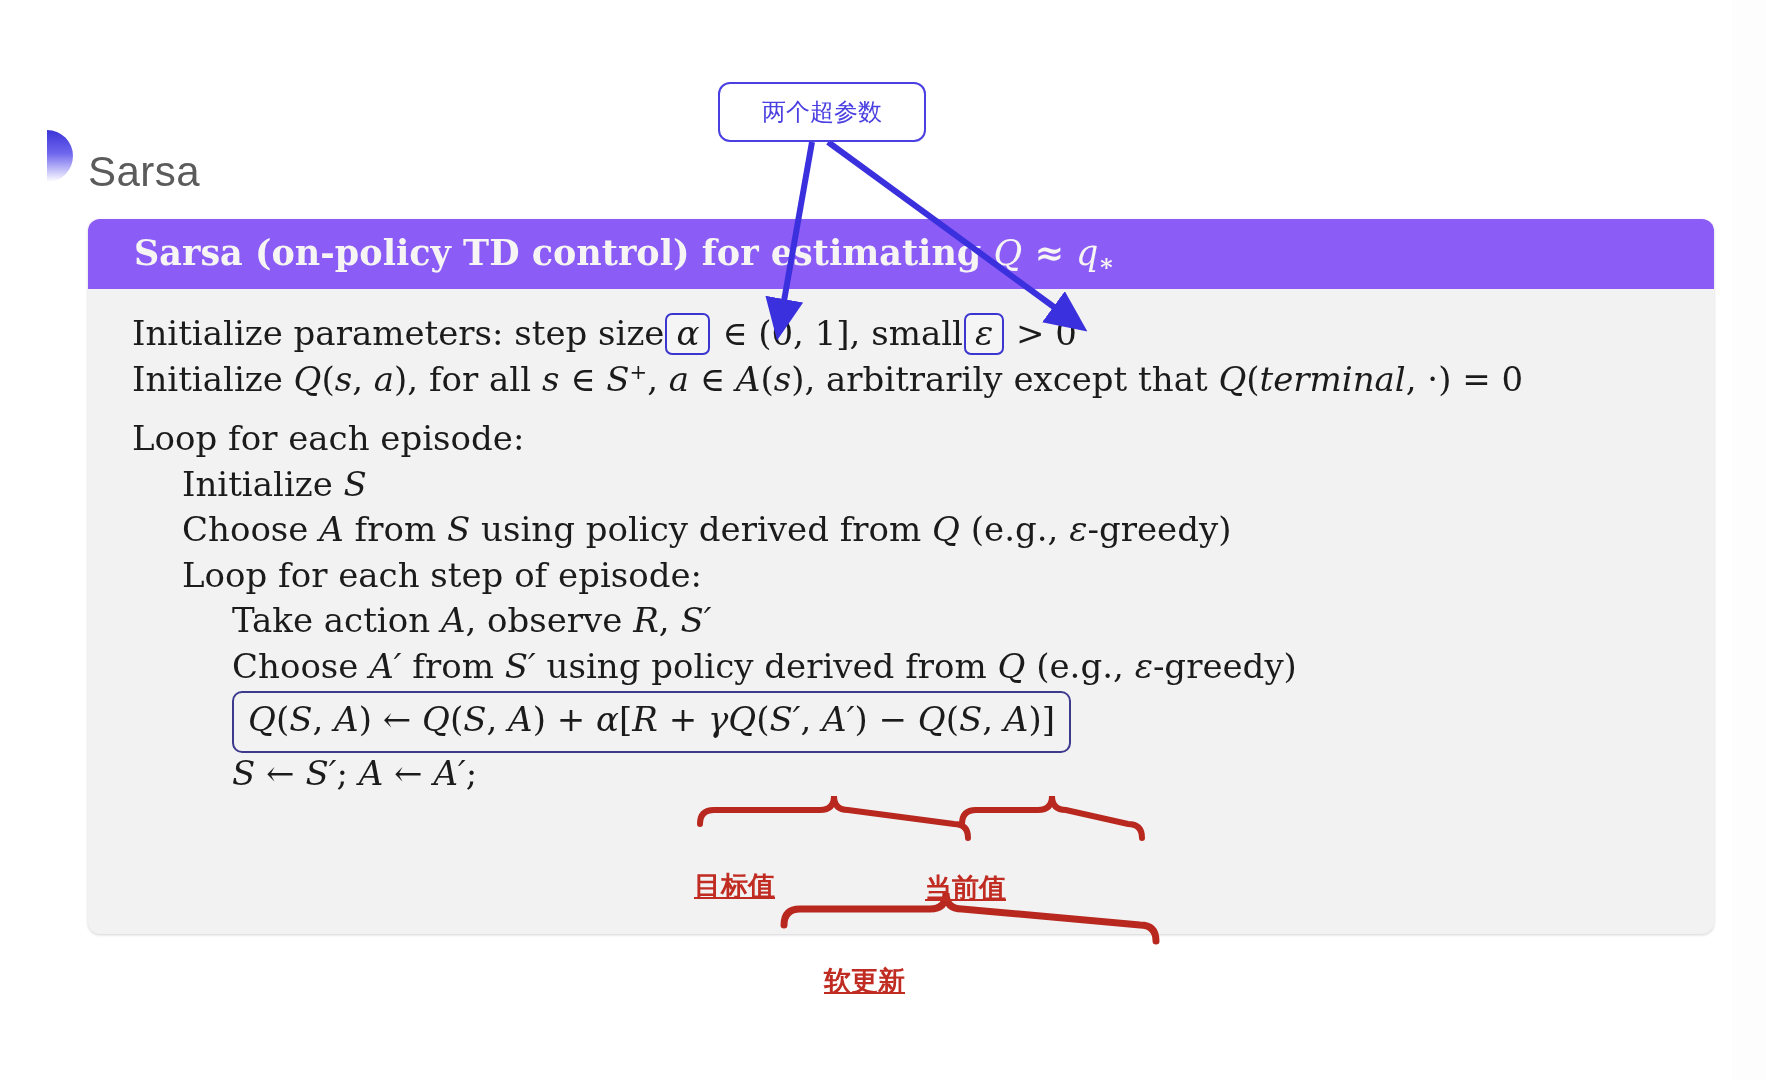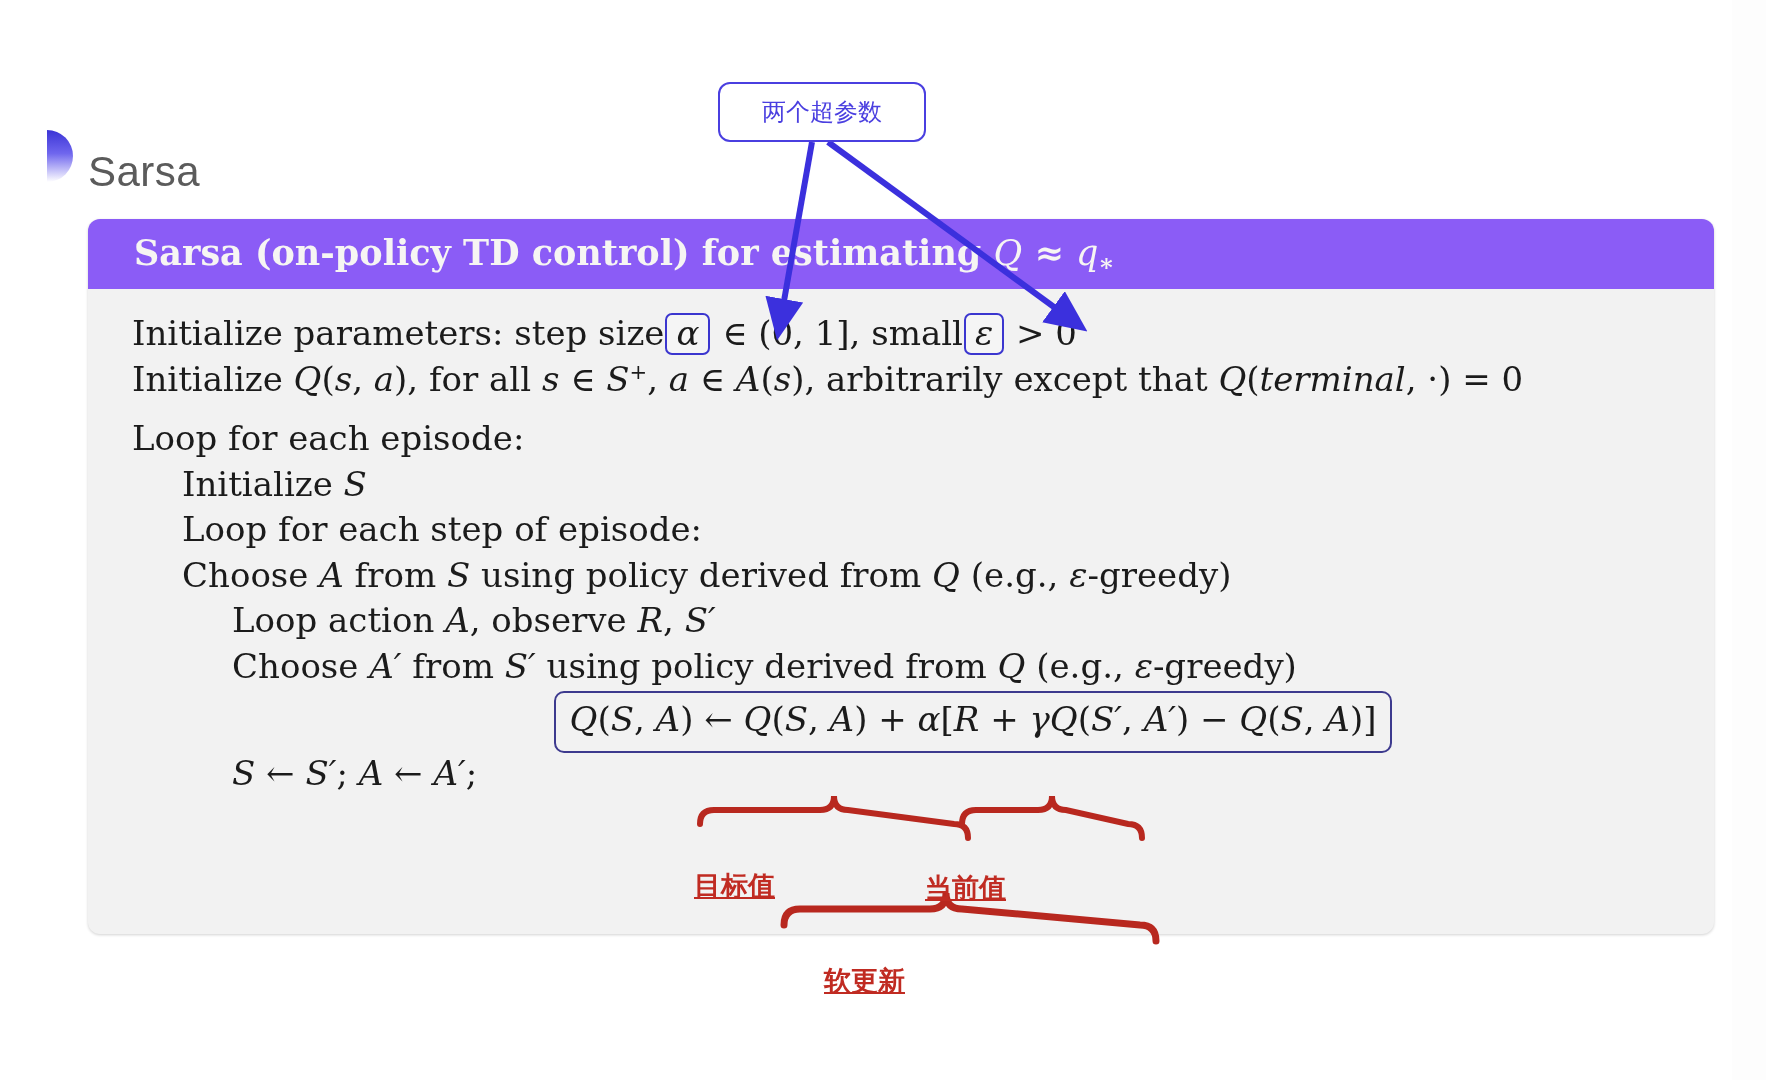--- a/index.html
+++ b/index.html
@@ -151,36 +151,36 @@
 
     <div class="line">
       <span class="up">Loop for each episode:</span>
     </div>
 
     <div class="line ind1">
       <span class="up">Initialize </span><i class="m">S</i>
     </div>
 
     <div class="line ind1">
+      <span class="up">Choose </span><i class="m">A</i><span class="up"> from </span><i class="m">S</i><span class="up"> using policy derived from </span><i class="m">Q</i><span class="up"> (e.g., </span><i class="m">ε</i><span class="up">-greedy)</span>
+    </div>
+
+    <div class="line ind1">
       <span class="up">Loop for each step of episode:</span>
     </div>
 
-    <div class="line ind1">
-      <span class="up">Choose </span><i class="m">A</i><span class="up"> from </span><i class="m">S</i><span class="up"> using policy derived from </span><i class="m">Q</i><span class="up"> (e.g., </span><i class="m">ε</i><span class="up">-greedy)</span>
-    </div>
-
     <div class="line ind2">
-      <span class="up">Loop action </span><i class="m">A</i><span class="up">, observe </span><i class="m">R</i><span class="up">, </span><i class="m">S</i><span class="prime">′</span>
+      <span class="up">Take action </span><i class="m">A</i><span class="up">, observe </span><i class="m">R</i><span class="up">, </span><i class="m">S</i><span class="prime">′</span>
     </div>
 
     <div class="line ind2">
       <span class="up">Choose </span><i class="m">A</i><span class="prime">′</span><span class="up"> from </span><i class="m">S</i><span class="prime">′</span><span class="up"> using policy derived from </span><i class="m">Q</i><span class="up"> (e.g., </span><i class="m">ε</i><span class="up">-greedy)</span>
     </div>
 
-    <div class="line ind2" style="margin-top:2px;text-align:center;">
+    <div class="line ind2" style="margin-top:2px;">
       <span id="update-eq-wrap"><i class="m">Q</i><span class="up">(</span><i class="m">S</i><span class="up">, </span><i class="m">A</i><span class="up">) ← </span><i class="m">Q</i><span class="up">(</span><i class="m">S</i><span class="up">, </span><i class="m">A</i><span class="up">) + </span><i class="m">α</i><span class="up">[</span><i class="m">R</i><span class="up"> + </span><i class="m">γQ</i><span class="up">(</span><i class="m">S</i><span class="prime">′</span><span class="up">, </span><i class="m">A</i><span class="prime">′</span><span class="up">) − </span><i class="m">Q</i><span class="up">(</span><i class="m">S</i><span class="up">, </span><i class="m">A</i><span class="up">)]</span></span>
     </div>
 
     <div class="line ind2" style="margin-top:-2px;">
       <i class="m">S</i><span class="up"> ← </span><i class="m">S</i><span class="prime">′</span><span class="up">; </span><i class="m">A</i><span class="up"> ← </span><i class="m">A</i><span class="prime">′</span><span class="up">;</span>
     </div>
 
 
   </div>
 </div>

